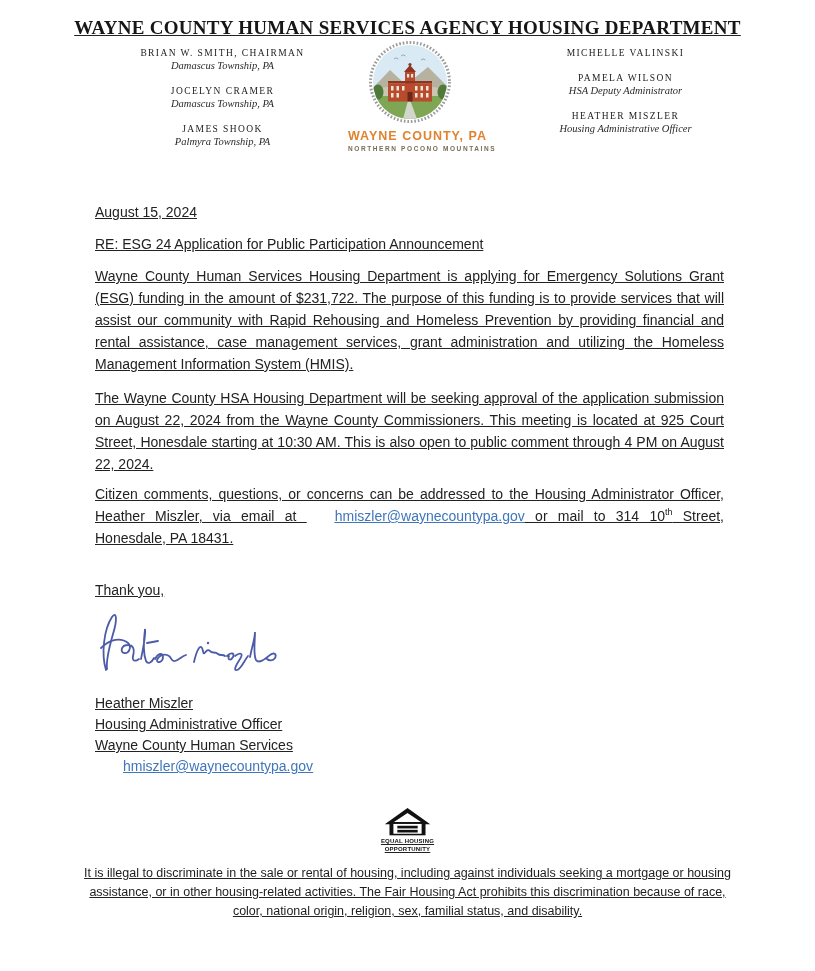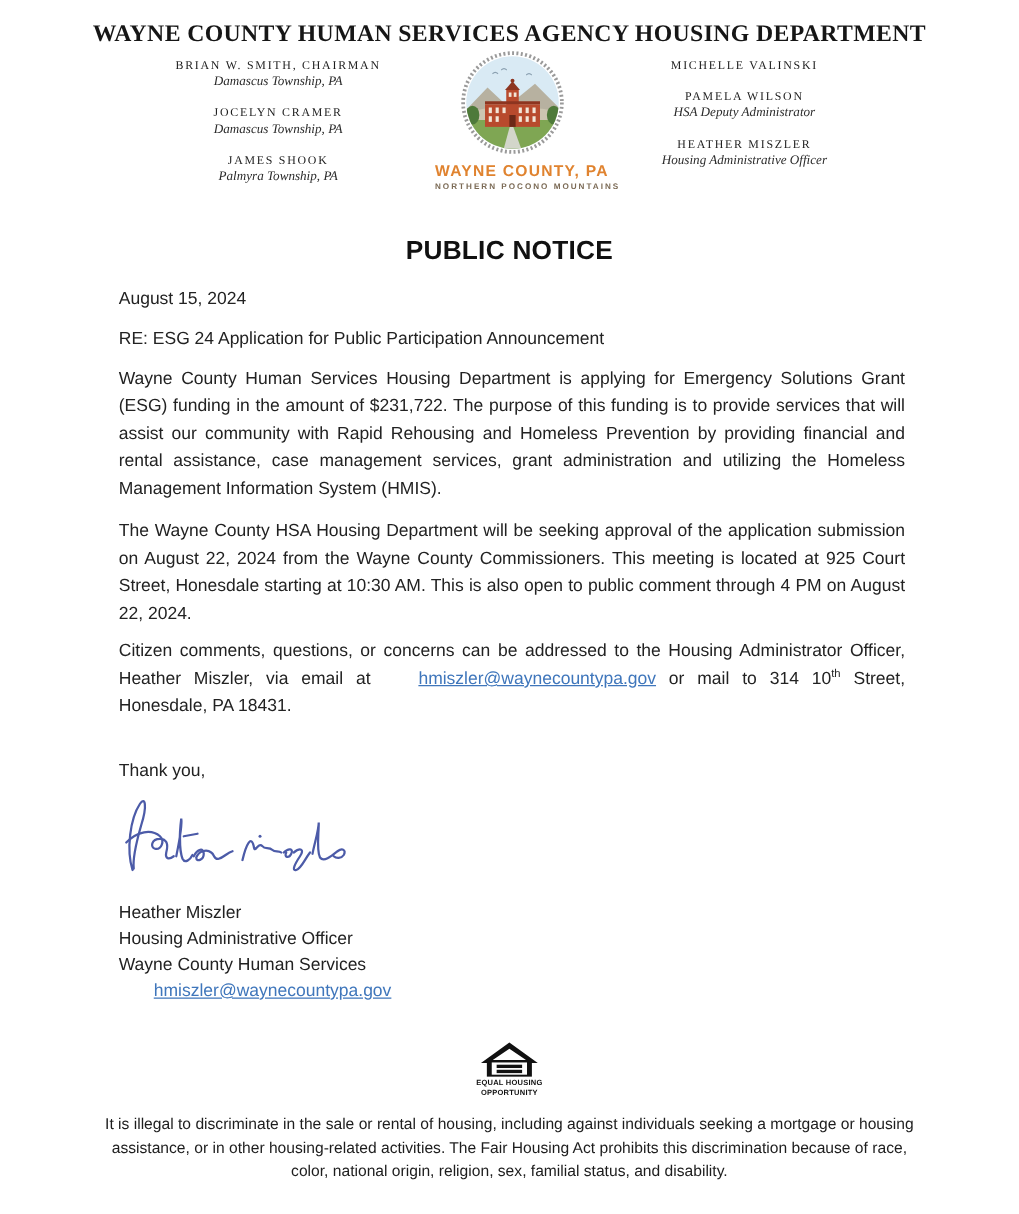--- a/index.html
+++ b/index.html
@@ -6,35 +6,36 @@
   html, body { background: #ffffff; }
   .page {
     position: relative;
     width: 815px;
     height: 971px;
     margin: 0 auto;
     background: #ffffff;
     color: #222222;
     font-family: "Liberation Sans", sans-serif;
     overflow: hidden;
+    text-decoration: underline;
   }
   
   .letter-title {
     padding-top: 17px;
     text-align: center;
     font-family: "Liberation Serif", serif;
     font-weight: bold;
     font-size: 19px;
     letter-spacing: 0.3px;
     color: #161616;
   }
   .letterhead { position: relative; height: 148px; }
   .board-col { position: absolute; top: 8px; width: 275px; text-align: center; }
   .board-left { left: 85px; }
-  .board-right { left: 458px; }
+  .board-right { left: 488px; }
   .member { margin-bottom: 13px; }
   .member-name {
     font-family: "Liberation Serif", serif;
     font-size: 9.5px;
     letter-spacing: 1.4px;
     color: #1c1c1c;
     line-height: 12px;
     white-space: nowrap;
   }
   .member-role {
@@ -174,21 +175,20 @@
         <div class="member-name">PAMELA WILSON</div>
         <div class="member-role">HSA Deputy Administrator</div>
       </div>
       <div class="member">
         <div class="member-name">HEATHER MISZLER</div>
         <div class="member-role">Housing Administrative Officer</div>
       </div>
     </div>
   </div>
 
-  <div class="public-notice">PUBLIC NOTICE</div>
 
   <div class="content">
     <div class="date-line">August 15, 2024</div>
     <div class="subject-line">RE: ESG 24 Application for Public Participation Announcement</div>
 
     <p class="para first">Wayne County Human Services Housing Department is applying for Emergency Solutions Grant (ESG) funding in the amount of $231,722. The purpose of this funding is to provide services that will assist our community with Rapid Rehousing and Homeless Prevention by providing financial and rental assistance, case management services, grant administration and utilizing the Homeless Management Information System (HMIS).</p>
     <p class="para">The Wayne County HSA Housing Department will be seeking approval of the application submission on August 22, 2024 from the Wayne County Commissioners. This meeting is located at 925 Court Street, Honesdale starting at 10:30 AM. This is also open to public comment through 4 PM on August 22, 2024.</p>
     <p class="para third"><span>Citizen comments, questions, or concerns can be addressed to the Housing Administrator Officer, Heather Miszler, via email at </span><a class="link">hmiszler@waynecountypa.gov</a><span> or mail to 314 10</span><sup>th</sup><span> Street, Honesdale, PA 18431.</span></p>
 
     <div class="closing">Thank you,</div>

